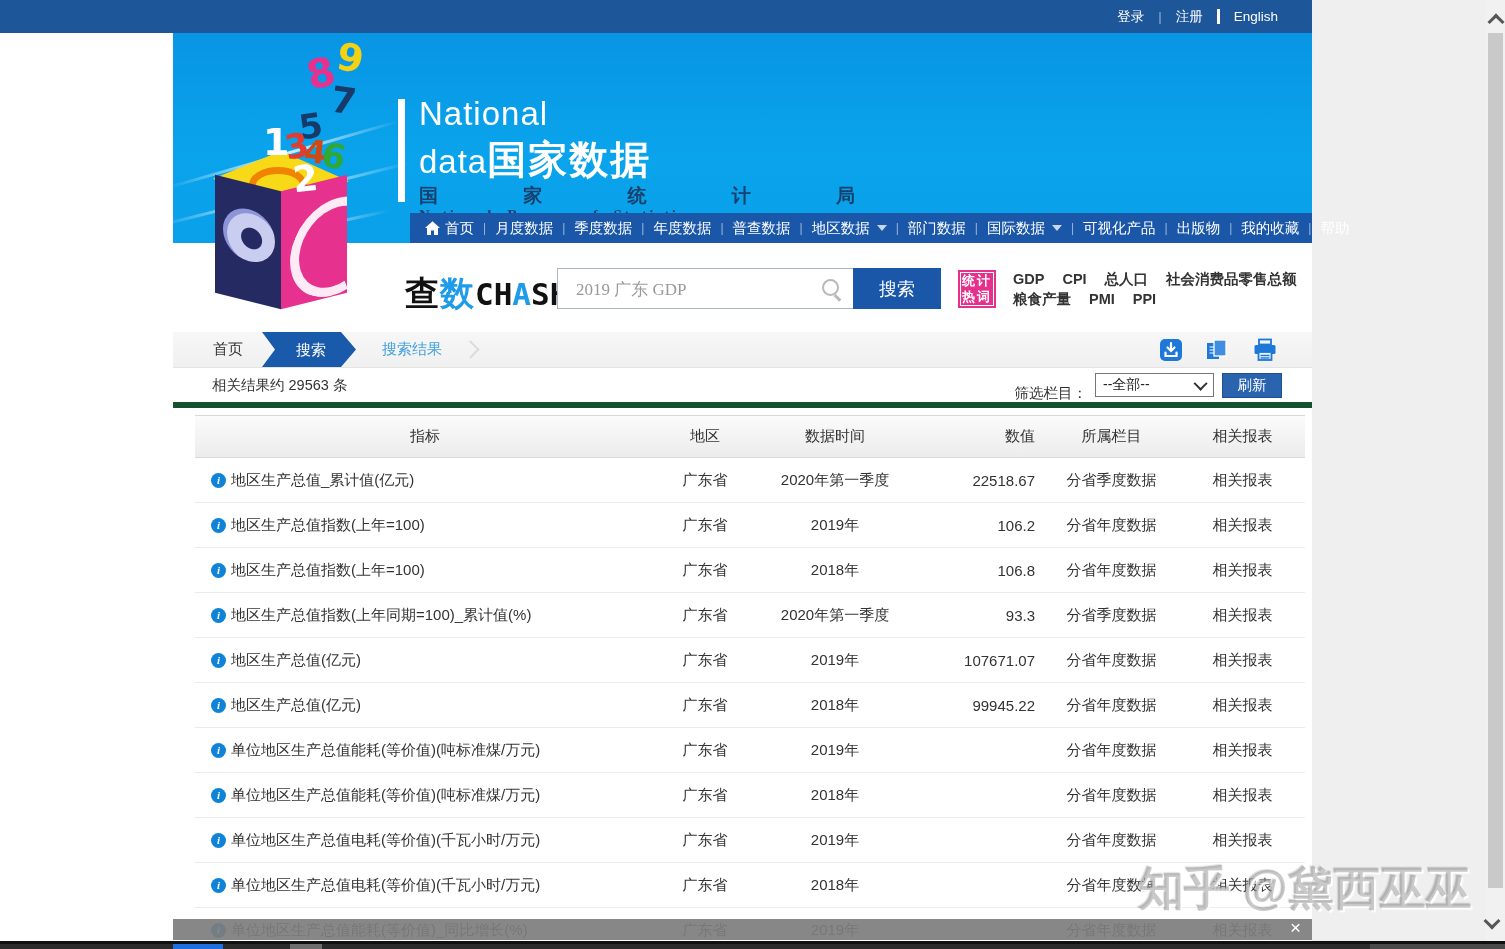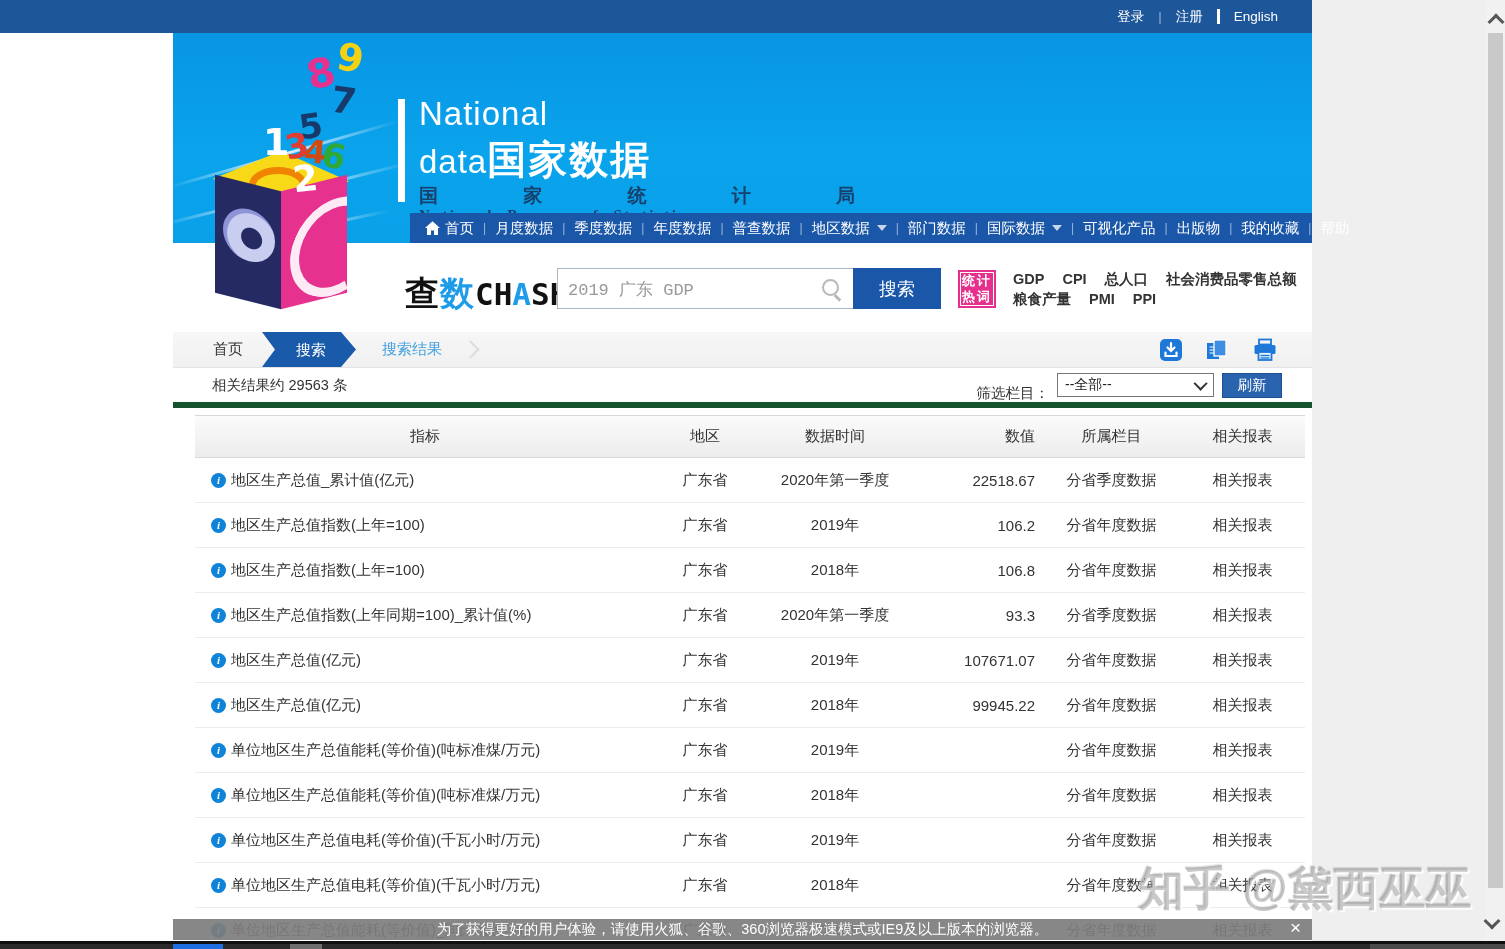--- a/index.html
+++ b/index.html
@@ -68,22 +68,22 @@
   .nav-caret{display:inline-block;width:0;height:0;border-left:5px solid transparent;border-right:5px solid transparent;
              border-top:6px solid #c7d6ea;margin-left:2px;}
 
   
   .chashu-logo{position:absolute;left:405px;top:271px;z-index:2;font-weight:bold;white-space:nowrap;
                font-family:"DejaVu Sans Mono","Liberation Mono",monospace;}
   .chashu-cn{font-size:34px;font-family:"DejaVu Sans",sans-serif;letter-spacing:1px;}
   .chashu-en{font-size:31px;letter-spacing:0px;font-style:normal;}
   .search-box{position:absolute;left:557px;top:268px;width:297px;height:41px;box-sizing:border-box;z-index:2;
               border:1px solid #aab6c3;background:#fff;}
-  .search-input{position:absolute;left:8px;top:0;width:240px;height:39px;border:none;outline:none;
-                font-size:17px;color:#999;font-family:Liberation Mono, monospace;background:transparent;}
+  .search-input{position:absolute;left:16px;top:0;width:240px;height:39px;border:none;outline:none;
+                font-size:17px;color:#999;font-family:Liberation Serif, serif;background:transparent;}
   .mag{position:absolute;right:14px;top:10px;width:13px;height:13px;border:2px solid #b9b9b9;border-radius:50%;}
   .mag::after{content:"";position:absolute;left:12px;top:13px;width:2.5px;height:8px;background:#b9b9b9;transform:rotate(-45deg);}
   .search-btn{position:absolute;left:853px;top:268px;width:88px;height:41px;background:#1a57a8;color:#fff;
               font-size:18px;border:none;z-index:2;cursor:pointer;font-family:inherit;}
   .hot-badge{position:absolute;left:958px;top:270px;width:38px;height:38px;background:#e5308c;z-index:2;
              box-shadow:inset 0 0 0 2px #e5308c, inset 0 0 0 3px #fff;
              display:flex;flex-direction:column;align-items:center;justify-content:center;
              color:#fff;font-size:13px;font-weight:bold;line-height:16px;letter-spacing:2px;}
   .hot-words{position:absolute;left:1013px;top:269px;width:280px;z-index:2;font-size:14.5px;color:#333;}
   .hot-line{display:flex;gap:18px;line-height:20px;font-weight:bold;}
@@ -100,21 +100,21 @@
   .crumb-result{margin-left:26px;font-size:15px;color:#44a0dd;cursor:pointer;}
   .crumb-actions{margin-left:auto;margin-right:34px;display:flex;gap:22px;align-items:center;}
   .action-ic{cursor:pointer;display:flex;}
 
   
   .result-bar{position:absolute;left:173px;top:368px;width:1139px;height:40px;background:#fff;z-index:2;
               border-bottom:6px solid #14532d;display:flex;align-items:center;box-sizing:border-box;}
   .result-count{margin-left:39px;font-size:14.5px;color:#333;}
   .filter-group{margin-left:auto;margin-right:30px;display:flex;align-items:center;gap:8px;}
   .filter-label{font-size:14.5px;color:#333;margin-top:16px;}
-  .filter-select{width:157px;height:24px;border:1px solid #767676;background:#fff;display:flex;align-items:center;
+  .filter-select{width:119px;height:24px;border:1px solid #767676;background:#fff;display:flex;align-items:center;
                  justify-content:space-between;box-sizing:border-box;padding:0 6px 0 7px;cursor:pointer;}
   .filter-select .val{font-size:14px;color:#222;}
   .sel-caret{width:8px;height:8px;border-left:2px solid #333;border-bottom:2px solid #333;transform:rotate(-45deg) translateY(-2px);}
   .refresh-btn{width:60px;height:25px;background:#2a63ae;color:#fff;border:1px solid #1d4f93;font-size:14.5px;
                cursor:pointer;font-family:inherit;}
 
   
   .table{position:absolute;left:195px;top:415px;width:1110px;z-index:2;}
   .thead,.trow{display:grid;grid-template-columns:460px 100px 160px 128px 137px 125px;align-items:center;}
   .thead{height:41px;background:linear-gradient(180deg,#fbfbfb,#ececec);border-top:1px solid #d8d8d8;border-bottom:1px solid #d8d8d8;
@@ -458,21 +458,20 @@
       <div class="cell cell-region">广东省</div>
       <div class="cell cell-time">2019年</div>
       <div class="cell cell-value"></div>
       <div class="cell cell-category">分省年度数据</div>
       <div class="cell cell-report">相关报表</div>
     </div>
   </div>
   </div>
 
   <div class="notice">
-    <span>为了获得更好的用户体验，请使用火狐、谷歌、360浏览器极速模式或IE9及以上版本的浏览器。</span>
     <span class="notice-close">×</span>
   </div>
 
   <div class="black-strip"></div>
   <div class="hbar">
     <div class="hbar-blue"></div>
     <div class="hbar-gray"></div>
     <div class="hbar-light"></div>
   </div>
 

